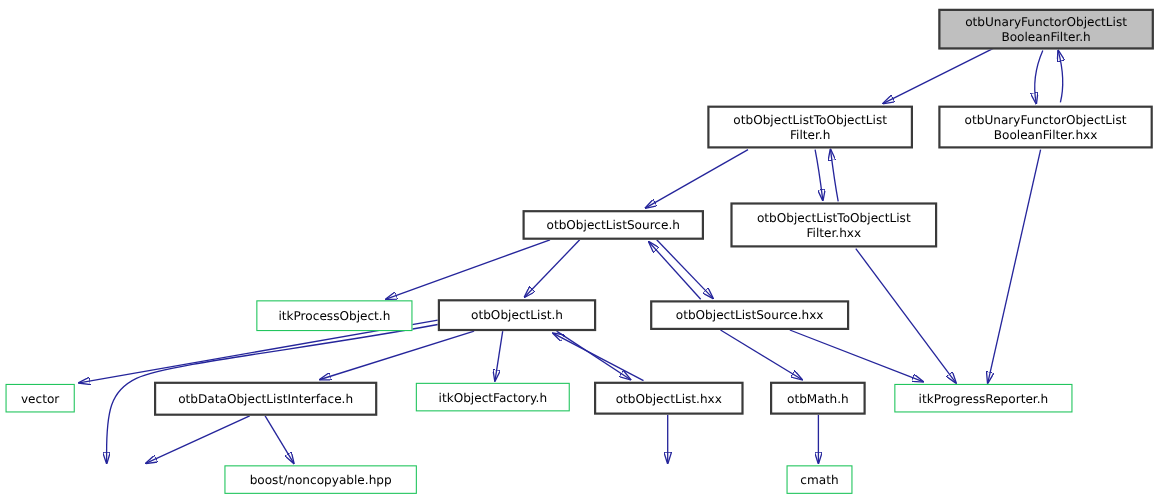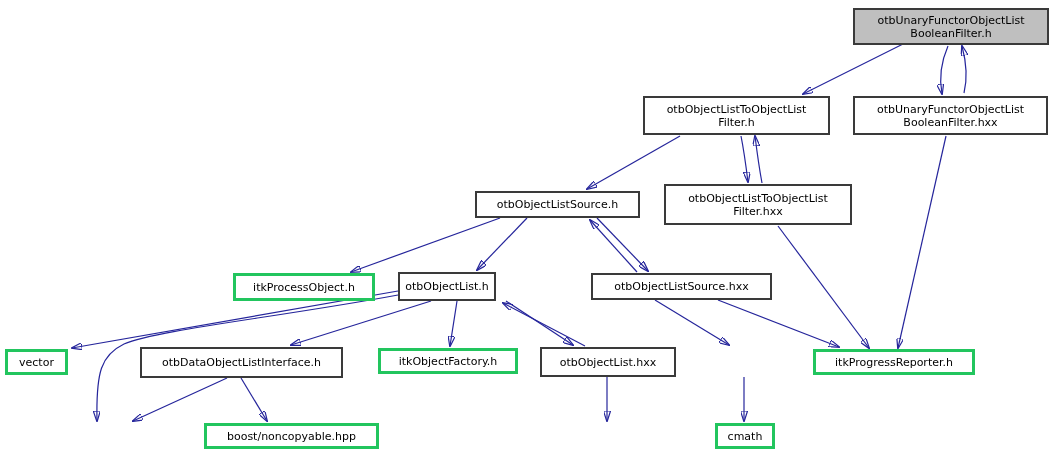--- a/index.html
+++ b/index.html
@@ -17,21 +17,21 @@
     box-sizing:border-box;
     display:flex;align-items:center;justify-content:center;
     text-align:center;
     font-size:11px;line-height:13px;
     color:#000;
     background:#ffffff;
     white-space:pre-line;
     cursor:default;
   }
   .node.internal{border:2px solid #3a3a3a;}
-  .node.external{border:3px solid #22c55e;}
+  .node.external{border:1px solid #22c55e;}
   .node.focus{border:2px solid #3a3a3a;background:#bfbfbf;}
 </style>
 </head>
 <body>
 
 <div class="canvas">
 
   <svg class="edges" viewBox="0 0 1054 455" xmlns="http://www.w3.org/2000/svg">
     <defs>
       <marker id="arrow" markerUnits="userSpaceOnUse" markerWidth="11" markerHeight="7" refX="10" refY="3.5" orient="auto">
@@ -67,23 +67,24 @@
   <div class="node focus" style="left:853px;top:8px;width:196px;height:37px;">otbUnaryFunctorObjectList
 BooleanFilter.h</div>
   <div class="node internal" style="left:853px;top:96px;width:195px;height:39px;">otbUnaryFunctorObjectList
 BooleanFilter.hxx</div>
   <div class="node internal" style="left:643px;top:96px;width:187px;height:39px;">otbObjectListToObjectList
 Filter.h</div>
   <div class="node internal" style="left:664px;top:184px;width:188px;height:41px;">otbObjectListToObjectList
 Filter.hxx</div>
   <div class="node internal" style="left:475px;top:191px;width:165px;height:27px;">otbObjectListSource.h</div>
   <div class="node external" style="left:233px;top:273px;width:142px;height:28px;">itkProcessObject.h</div>
-  <div class="node internal" style="left:398px;top:272px;width:98px;height:29px;">otbObjectList.h</div>
+  <div class="node internal" style="left:398px;top:272px;width:144px;height:29px;">otbObjectList.h</div>
   <div class="node internal" style="left:591px;top:273px;width:181px;height:27px;text-align:center;">otbObjectListSource.hxx</div>
   <div class="node external" style="left:5px;top:349px;width:63px;height:26px;">vector</div>
   <div class="node internal" style="left:140px;top:347px;width:203px;height:31px;">otbDataObjectListInterface.h</div>
   <div class="node external" style="left:378px;top:348px;width:140px;height:26px;">itkObjectFactory.h</div>
   <div class="node internal" style="left:540px;top:347px;width:136px;height:30px;">otbObjectList.hxx</div>
+  <div class="node internal" style="left:700px;top:347px;width:87px;height:30px;">otbMath.h</div>
   <div class="node external" style="left:813px;top:349px;width:162px;height:26px;">itkProgressReporter.h</div>
   <div class="node external" style="left:192px;top:423px;width:175px;height:26px;margin-left:12px;">boost/noncopyable.hpp</div>
   <div class="node external" style="left:715px;top:423px;width:60px;height:26px;">cmath</div>
 
 </div>
 
 </body></html>

